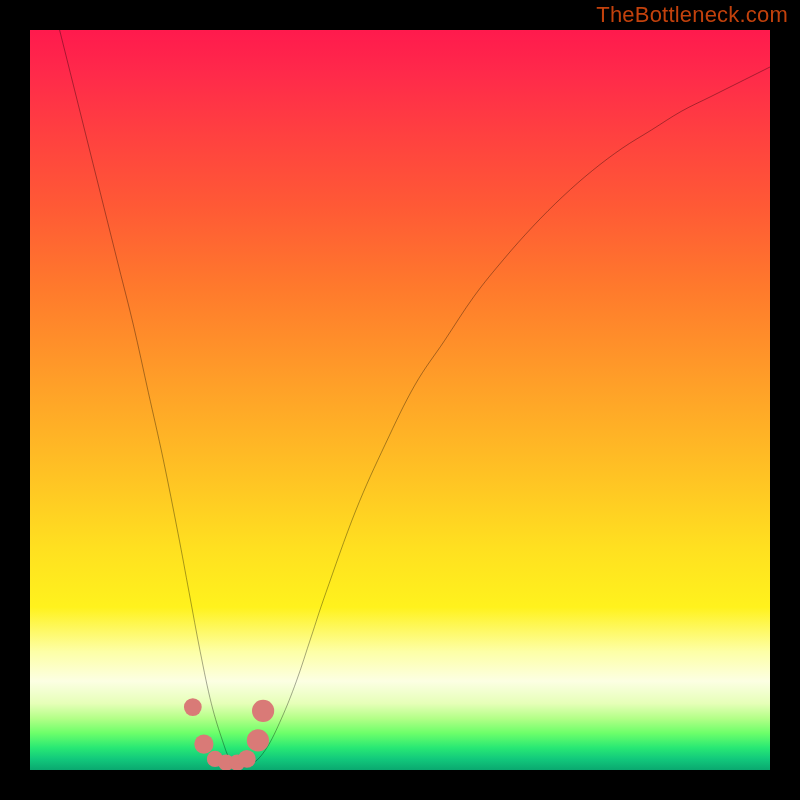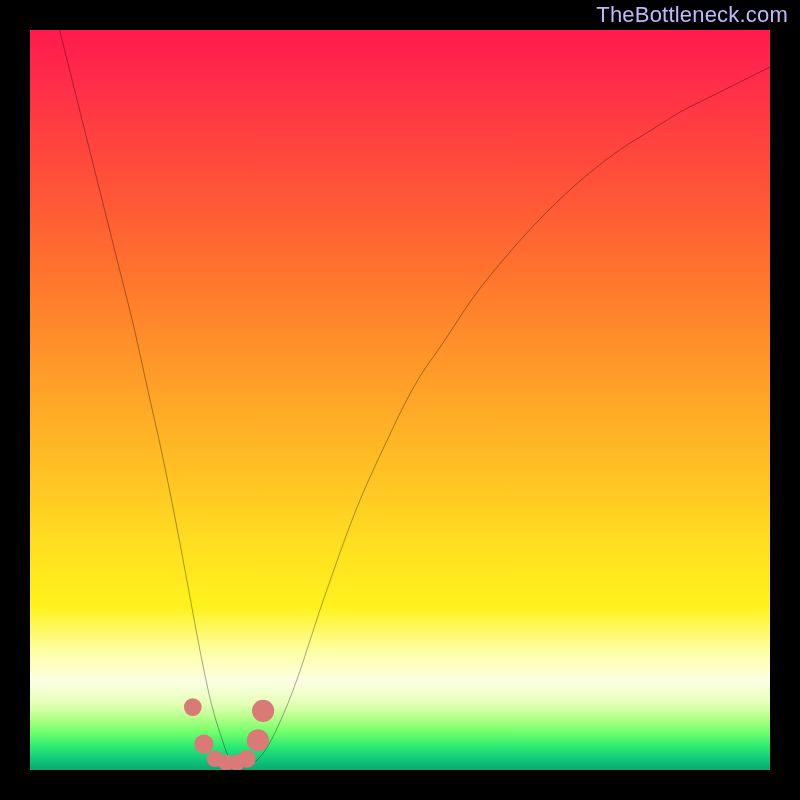--- a/index.html
+++ b/index.html
@@ -13,21 +13,21 @@
   .frame {
     position: relative;
     width: 800px;
     height: 800px;
     background: #000;
   }
   .watermark {
     position: absolute;
     top: 2px;
     right: 12px;
-    color: #c4b5fd;
+    color: #c2410c;
     font-size: 22px;
     font-weight: 400;
     letter-spacing: 0.2px;
     z-index: 5;
   }
   .plot-area {
     position: absolute;
     left: 30px;
     top: 30px;
     width: 740px;

